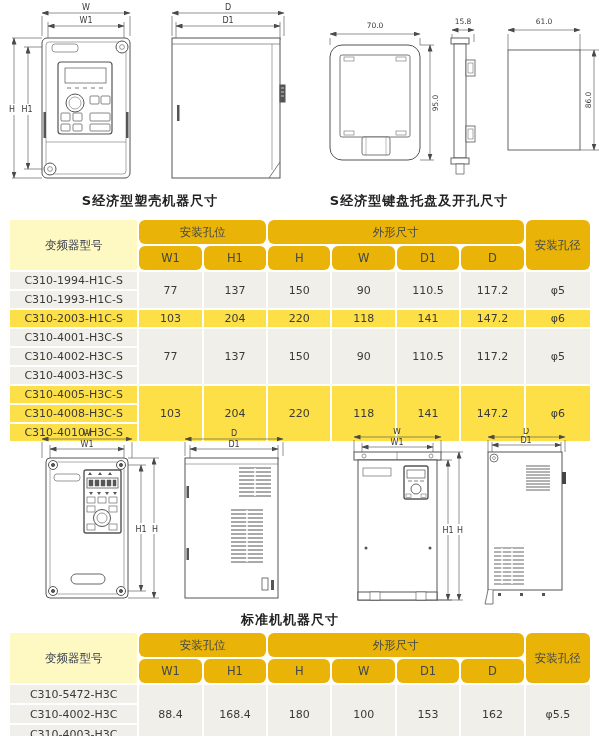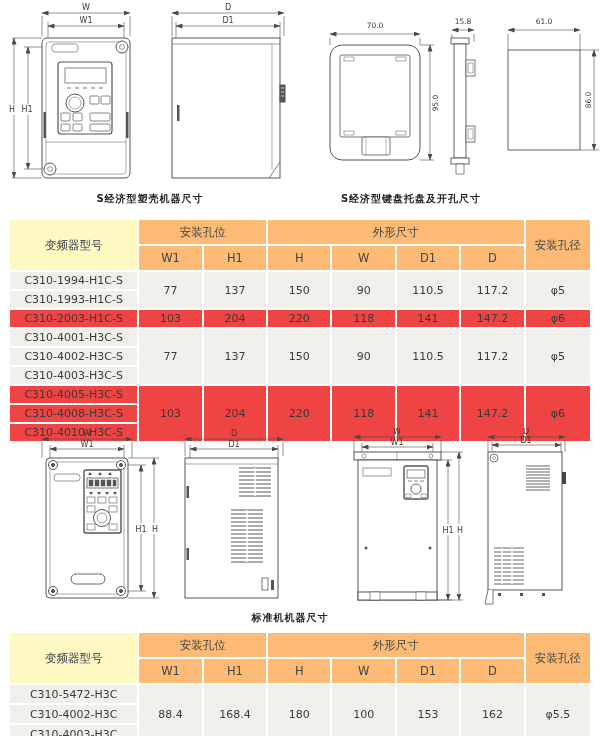--- a/index.html
+++ b/index.html
@@ -2,41 +2,41 @@
 <html><head>
 <meta charset="utf-8">
 <style>
   html,body{margin:0;padding:0;}
   body{
     width:600px;height:736px;position:relative;overflow:hidden;background:#ffffff;
     font-family:"DejaVu Sans","Liberation Sans",sans-serif;color:#3a3a3a;
   }
   .abs{position:absolute;}
   .caption{
-    position:absolute;font-size:10px;font-weight:bold;color:#222;
+    position:absolute;font-size:13px;font-weight:bold;color:#222;
     text-align:center;letter-spacing:1px;
   }
   svg text{fill:#3a3a3a;font-family:"DejaVu Sans","Liberation Sans",sans-serif;}
   .dim-label{font-size:8px;text-anchor:middle;}
   .dim-num{font-size:7.5px;text-anchor:middle;}
   table{
     position:absolute;border-collapse:separate;border-spacing:2px;
     table-layout:fixed;
   }
   #t1{left:8px;top:218px;width:584px;}
   #t2{left:8px;top:631px;width:584px;}
   th,td{text-align:center;vertical-align:middle;padding:0;font-weight:normal;overflow:hidden;white-space:nowrap;}
   thead th{font-size:11.5px;}
   thead tr{height:24px;}
   #t1 tbody tr{height:17px;}
   #t2 tbody tr{height:18px;}
   .h-model{background:#fef9c3;color:#2f3547;}
-  .h-mint{background:#fdba74;color:#40484a;}
+  .h-mint{background:#eab308;color:#40484a;border-radius:6px;}
   td{background:#f0efe9;color:#3a3a3a;font-size:11px;}
-  td.hl{background:#ef4444;}
+  td.hl{background:#fde047;}
 </style>
 </head>
 <body>
 
 <svg class="abs" style="left:0;top:0" width="300" height="190" viewBox="0 0 300 190">
   <defs>
     <marker id="arr1" markerWidth="7" markerHeight="5" refX="6.5" refY="2.5" orient="auto-start-reverse" markerUnits="userSpaceOnUse">
       <path d="M0,0L7,2.5L0,5z" fill="#4a4a4a"></path>
     </marker>
   </defs>
@@ -164,21 +164,21 @@
     <rect x="166" y="126" width="9" height="16" stroke-width="0.8"></rect>
     <rect x="168" y="129" width="5" height="10" stroke-width="0.5"></rect>
   </g>
 
   <g stroke="#555" stroke-width="0.9" fill="#fff">
     <rect x="208" y="50" width="72" height="100"></rect>
   </g>
 </svg>
 
 <div class="caption" style="left:10px;top:192px;width:280px">S经济型塑壳机器尺寸</div>
-<div class="caption" style="left:296px;top:192px;width:230px">S经济型键盘托盘及开孔尺寸</div>
+<div class="caption" style="left:304px;top:192px;width:230px">S经济型键盘托盘及开孔尺寸</div>
 
 <table id="t1">
   <colgroup>
     <col style="width:19.8%">
       <col style="width:9.7%">
       <col style="width:9.7%">
     <col style="width:9.7%">
       <col style="width:9.7%">
       <col style="width:9.7%">
     <col style="width:9.7%">

